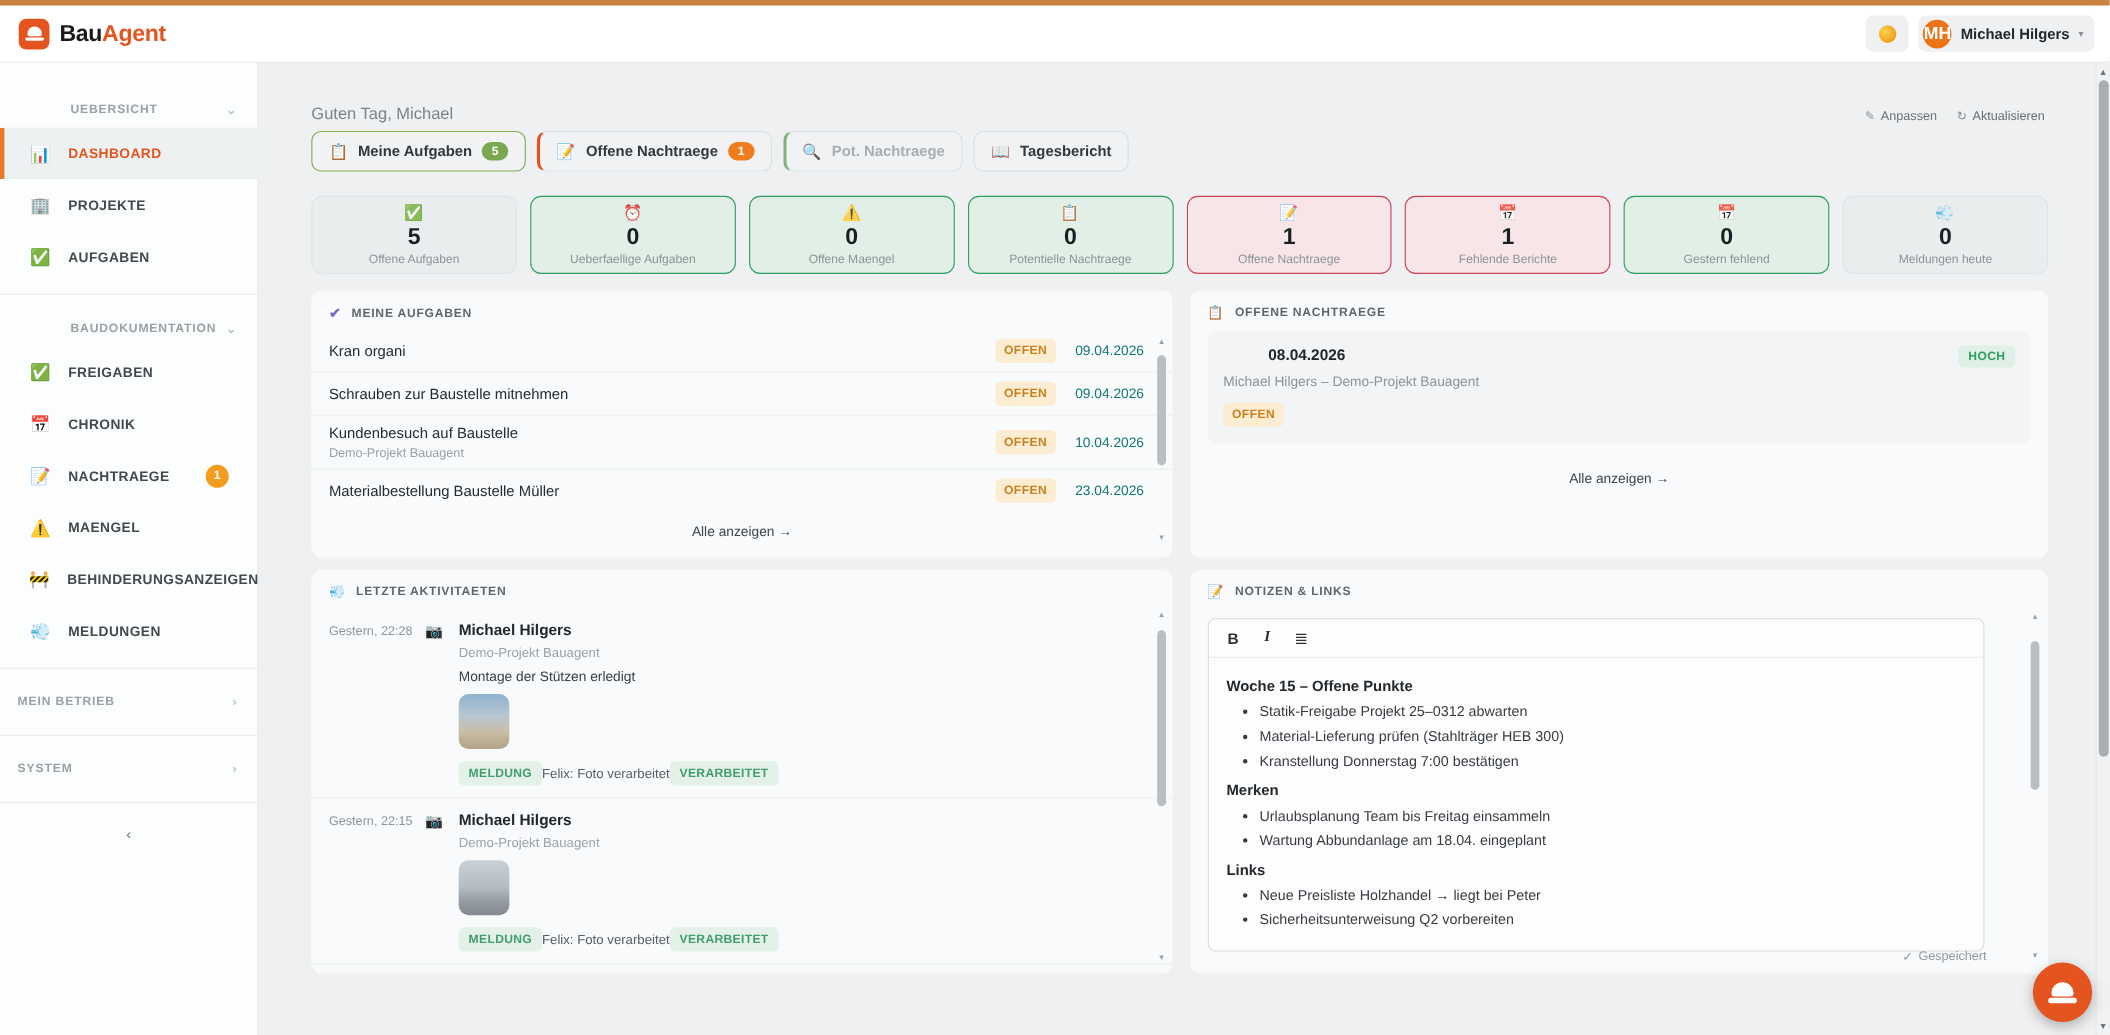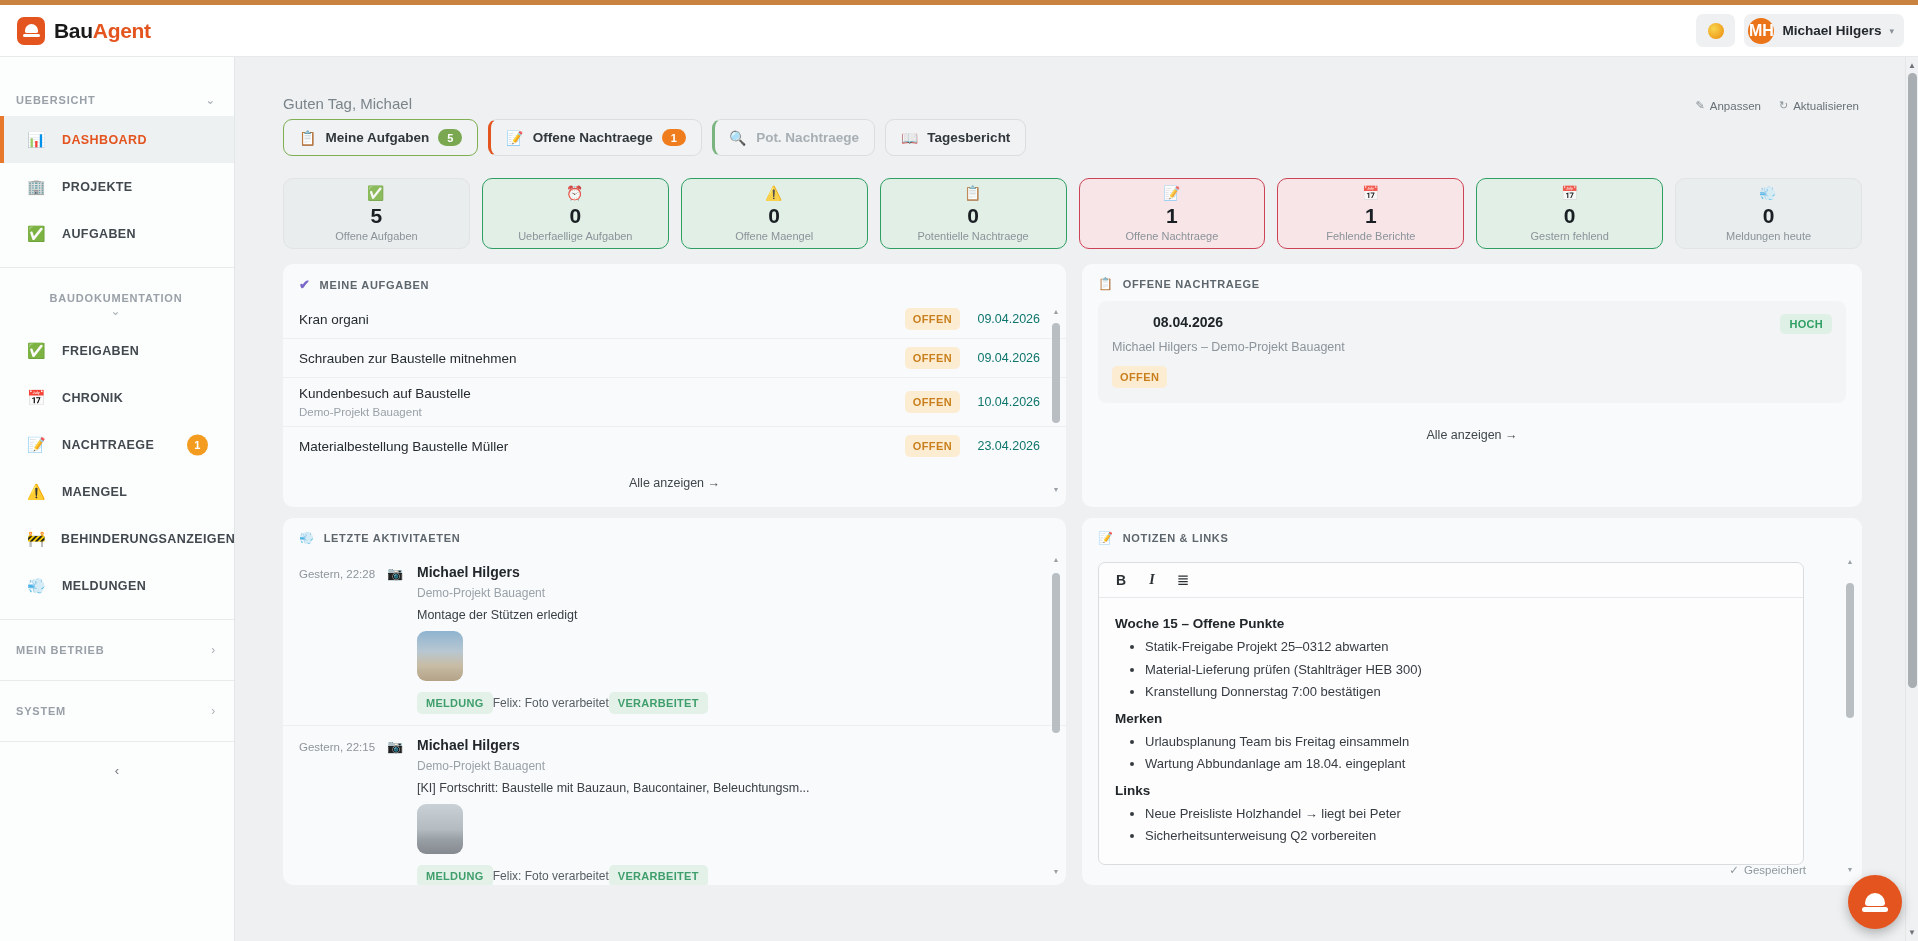--- a/index.html
+++ b/index.html
@@ -47,22 +47,22 @@
   .avatar { width:26px; height:26px; border-radius:50%; background:#ec7418; color:#fff;
     font-size:16px; font-weight:700; display:flex; align-items:center; justify-content:center; }
   .user-name { font-size:13.5px; font-weight:600; color:#24282c; }
   .caret { font-size:9px; color:#8a9096; }
 
   
   .sidebar { position:absolute; top:57px; left:0; width:235px; bottom:0;
     background:#fcfdfd; border-right:1px solid #e4e7e9; z-index:5; }
   .side-inner { padding-top:36px; }
   .side-label { display:flex; justify-content:space-between; align-items:center;
-    padding:0 18px 9px 16px; font-size:11px; font-weight:700; color:#99a0a7; letter-spacing:.8px; }
-  .side-label.pad-top { padding-top:14px;flex-direction:column; }
+    padding:0 18px 9px 16px; font-size:11px; font-weight:700; color:#99a0a7; letter-spacing:.8px;margin-left:48px; }
+  .side-label.pad-top { padding-top:14px; }
   .side-chev { color:#a9b0b6; font-size:12px; font-weight:400; }
   .nav-item { position:relative; display:flex; align-items:center; gap:15px; height:47px;
     padding-left:27px; font-size:12.5px; font-weight:700; color:#41484e; letter-spacing:.4px; cursor:pointer; }
   .nav-item.active { background:#eef1f2; color:#e4541f; box-shadow:inset 4px 0 0 #e8792c; }
   .nav-icon { font-size:15px; width:20px; text-align:center; }
   .nav-badge { position:absolute; right:26px; top:50%; transform:translateY(-50%);
     background:#f39c1f; color:#fff; width:21px; height:21px; border-radius:50%;
     display:flex; align-items:center; justify-content:center; font-size:11px; font-weight:700; }
   .side-div { height:1px; background:#e8eaec; margin:10px 0; }
   .side-row { display:flex; justify-content:space-between; align-items:center;
@@ -428,21 +428,20 @@
           <span class="gbadge">VERARBEITET</span>
         </div>
       </div>
     </div>
     <div class="act-item">
       <div class="act-time">Gestern, 22:15</div>
       <div class="act-cam">📷</div>
       <div class="act-body">
         <div class="act-name">Michael Hilgers</div>
         <div class="act-proj">Demo-Projekt Bauagent</div>
-        <div class="act-text">[KI] Fortschritt: Baustelle mit Bauzaun, Baucontainer, Beleuchtungsm...</div>
         <div class="act-photo photo2"></div>
         <div class="act-badges">
           <span class="gbadge">MELDUNG</span>
           <span class="act-note">Felix: Foto verarbeitet</span>
           <span class="gbadge">VERARBEITET</span>
         </div>
       </div>
     </div>
 
     <div class="vbar" id="sb-act">

